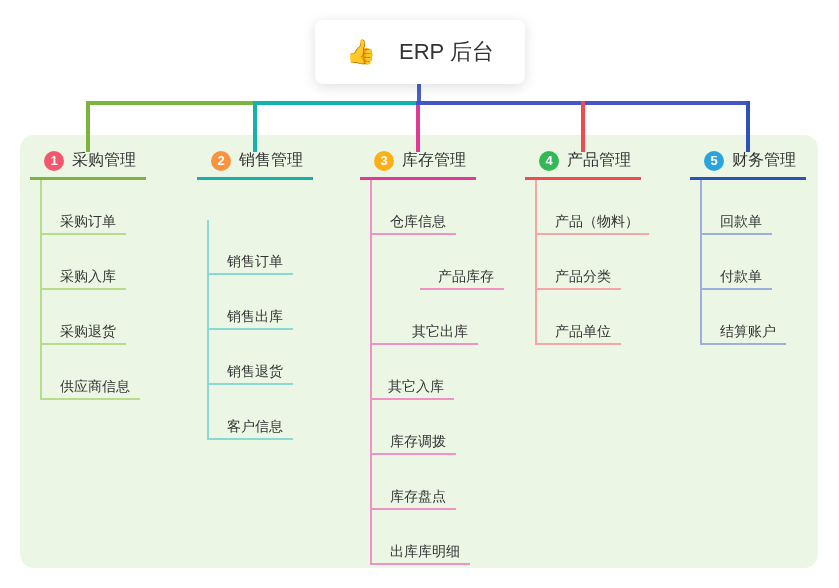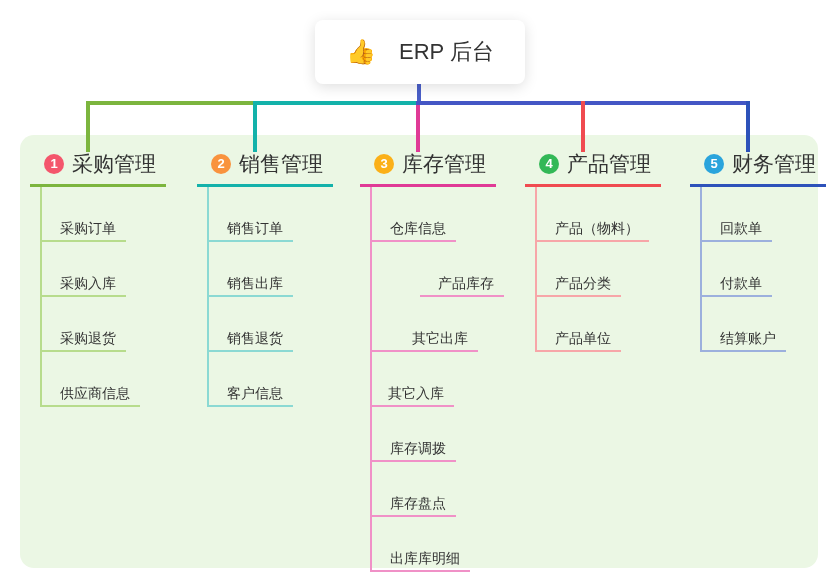--- a/index.html
+++ b/index.html
@@ -37,21 +37,21 @@
   .branch-heading {
     display:inline-flex; align-items:center; gap:8px;
     min-width:116px; padding:0 10px 6px 14px;
     border-bottom:3px solid; cursor:pointer;
   }
   .badge {
     width:20px; height:20px; border-radius:50%; flex:0 0 20px;
     color:#fff; font-size:13px; font-weight:bold;
     line-height:20px; text-align:center;
   }
-  .branch-title { font-size:21px; font-weight:500; color:#333; white-space:nowrap; }
+  .branch-title { font-size:16px; font-weight:500; color:#333; white-space:nowrap; }
   .items { margin-left:10px; border-left:2px solid; }
   .item {
     width:max-content;
     padding:33px 10px 3px 18px;
     border-bottom:2px solid;
     font-size:14px; line-height:17px; color:#333;
     white-space:nowrap; cursor:pointer;
   }
 </style>
 </head>
@@ -84,21 +84,21 @@
           <span class="branch-title">采购管理</span>
         </div><div class="items" style="border-left-color: rgb(183, 220, 140);">
           <div class="item" style="border-bottom-color: rgb(183, 220, 140);">采购订单</div>
           <div class="item" style="border-bottom-color: rgb(183, 220, 140);">采购入库</div>
           <div class="item" style="border-bottom-color: rgb(183, 220, 140);">采购退货</div>
           <div class="item" style="border-bottom-color: rgb(183, 220, 140);">供应商信息</div>
         </div></div>
       <div class="branch" style="left: 197px;"><div class="branch-heading" style="border-bottom-color: rgb(19, 178, 170);">
           <span class="badge" style="background: rgb(249, 147, 62);">2</span>
           <span class="branch-title">销售管理</span>
-        </div><div class="items" style="border-left-color: rgb(139, 217, 211);">
+        </div><div class="items" style="border-left-color: rgb(139, 217, 211); margin-top: 40px;">
           <div class="item" style="border-bottom-color: rgb(139, 217, 211);">销售订单</div>
           <div class="item" style="border-bottom-color: rgb(139, 217, 211);">销售出库</div>
           <div class="item" style="border-bottom-color: rgb(139, 217, 211);">销售退货</div>
           <div class="item" style="border-bottom-color: rgb(139, 217, 211);">客户信息</div>
         </div></div>
       <div class="branch" style="left: 360px;"><div class="branch-heading" style="border-bottom-color: rgb(224, 58, 150);">
           <span class="badge" style="background: rgb(251, 176, 24);">3</span>
           <span class="branch-title">库存管理</span>
         </div><div class="items" style="border-left-color: rgb(240, 145, 199);">
           <div class="item" style="border-bottom-color: rgb(240, 145, 199);">仓库信息</div>

